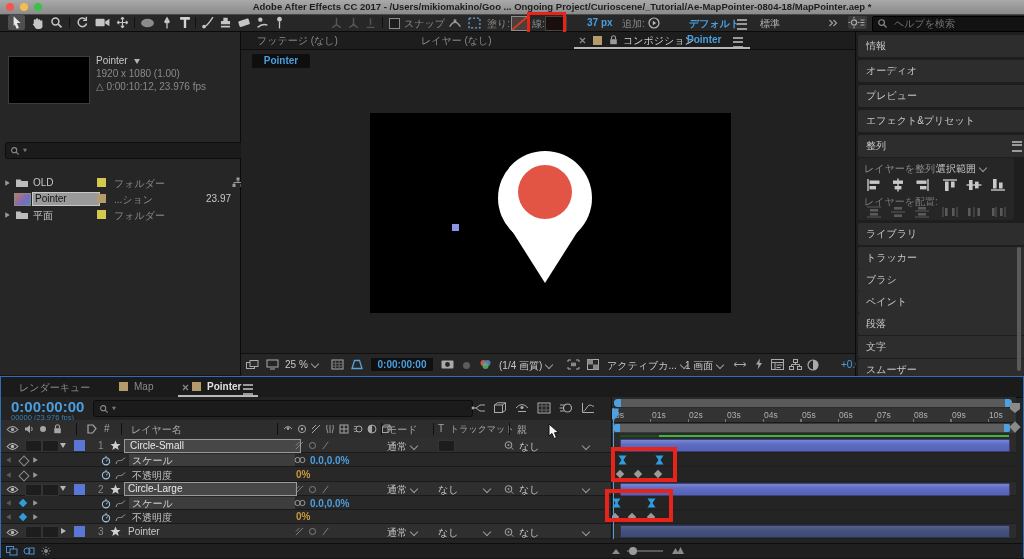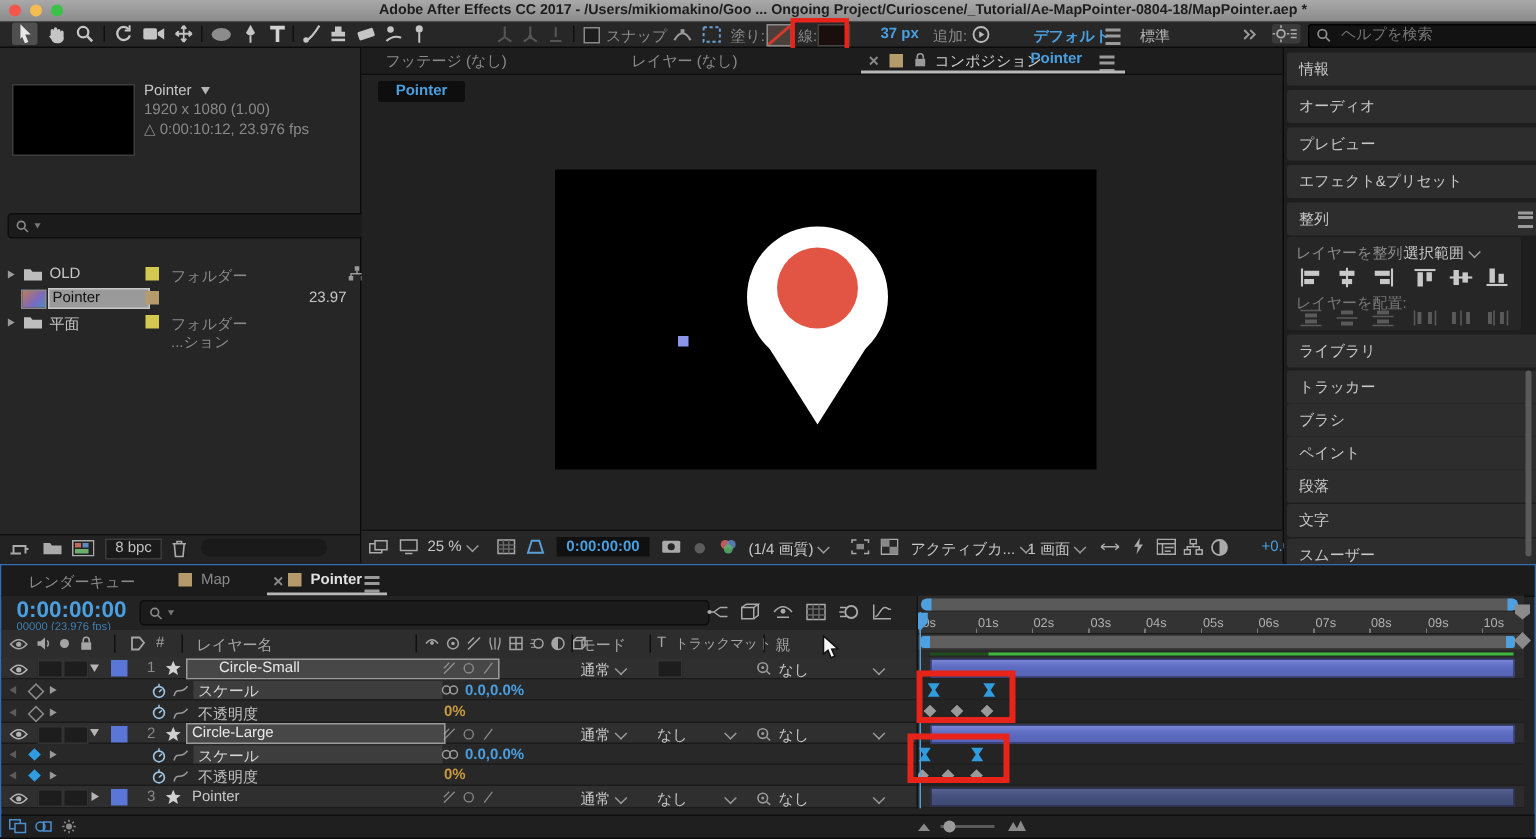--- a/index.html
+++ b/index.html
@@ -237,53 +237,34 @@
           <rect x="0.5" y="7" width="3" height="3" fill="#9a9a9a"></rect>
           <rect x="8.5" y="7" width="3" height="3" fill="#9a9a9a"></rect>
           <path d="M6 3.5 V5.5 M2 7 V5.5 H10 V7" stroke="#9a9a9a" fill="none"></path>
         </svg>
     </div>
 
     <div class="ab" style="left:0;top:159px;width:240px;height:16px;">
       <span class="ab" style="left:14px;top:2px;width:15px;height:11px;background:linear-gradient(135deg,#c07a5a,#7a6ac0 60%,#4a8ac0);border:1px solid #888;"></span>
       <span class="ab" style="left:32px;top:0.5px;width:62px;height:12px;background:#9a9a9a;border:1px solid #c8c8c8;color:#111;padding:0 2px;">Pointer</span>
       <span class="ab" style="left:97px;top:3px;width:9px;height:9px;background:#b59b6b;"></span>
-      <span class="ab dim" style="left:114px;top:2px;margin-top:28px;">...ション</span>
+      <span class="ab dim" style="left:114px;top:2px;">...ション</span>
       <span class="ab" style="left:206px;top:2px;color:#c8c8c8;text-align:right;">23.97</span>
     </div>
 
     <div class="ab" style="left:0;top:175px;width:240px;height:16px;">
       <span class="ab tri-r" style="left:5px;top:4.5px;transform:scale(.9);"></span>
       <svg class="ab" style="left:15px;top:3px;" width="14" height="10" viewBox="0 0 14 10">
           <path d="M1 1.5 h4.4 l1.2 1.6 H13 V9 H1 Z" fill="#bdbdbd"></path>
         </svg>
       <span class="ab" style="left:33px;top:2px;color:#c8c8c8;">平面</span>
       <span class="ab" style="left:97px;top:3px;width:9px;height:9px;background:#d3c94e;"></span>
       <span class="ab dim" style="left:114px;top:2px;">フォルダー</span>
     </div>
 
-    <div class="ab" style="left:0;top:324px;width:240px;height:19px;background:#222;border-top:1px solid #101010;">
-      <svg class="ab" style="left:6px;top:4px;" width="14" height="11" viewBox="0 0 14 11">
-          <path d="M1 8 H8 M3 8 V3 H11 V8 M11 5 h2" stroke="#aaa" stroke-width="1.3" fill="none"></path>
-        </svg>
-      <svg class="ab" style="left:28px;top:3px;" width="14" height="11" viewBox="0 0 14 10">
-          <path d="M1 1.5 h4.4 l1.2 1.6 H13 V9 H1 Z" fill="#aaa"></path>
-        </svg>
-      <svg class="ab" style="left:48px;top:3px;" width="15" height="11" viewBox="0 0 15 11">
-          <rect x="0.5" y="0.5" width="14" height="10" fill="none" stroke="#aaa"></rect>
-          <rect x="2" y="2" width="4" height="3" fill="#c06a5a"></rect>
-          <rect x="7" y="2" width="4" height="3" fill="#5a8ac0"></rect>
-          <rect x="2" y="6" width="9" height="3" fill="#6ab06a"></rect>
-        </svg>
-      <span class="ab" style="left:70px;top:2px;width:36px;height:12px;background:#1a1a1a;border:1px solid #3c3c3c;text-align:center;color:#c0c0c0;">8 bpc</span>
-      <svg class="ab" style="left:114px;top:3px;" width="11" height="12" viewBox="0 0 11 12">
-          <path d="M1 2.5 H10 M4 2.5 V1 H7 V2.5 M2.2 2.5 L3 11 H8 L8.8 2.5" stroke="#aaa" stroke-width="1.1" fill="none"></path>
-        </svg>
-      <span class="ab" style="left:134px;top:2px;width:84px;height:12px;background:#1a1a1a;border-radius:6px;"></span>
-    </div>
   </div>
 
   <div class="ab" style="left:241px;top:32px;width:614px;height:343px;background:#212121;border-right:1px solid #0b0b0b;">
     <div class="ab" style="left:0;top:0;width:614px;height:17px;background:#1d1d1d;border-bottom:1px solid #0e0e0e;">
       <span class="ab dim" style="left:16px;top:2px;">フッテージ (なし)</span>
       <span class="ab dim" style="left:180px;top:2px;">レイヤー (なし)</span>
       <svg class="ab" style="left:338px;top:5px;" width="7" height="7" viewBox="0 0 7 7">
           <path d="M1 1 L6 6 M6 1 L1 6" stroke="#8a8a8a" stroke-width="1.2"></path>
         </svg>
       <span class="ab" style="left:352px;top:3.5px;width:9px;height:9px;background:#b59b6b;"></span>
@@ -625,21 +606,21 @@
           <circle cx="6" cy="4" r="1.6" fill="#b5b5b5"></circle>
         </svg>
       <span class="cellbox" style="left:24px;top:2px;"></span>
       <span class="cellbox" style="left:41px;top:2px;"></span>
       <span class="ab tri-d" style="left:59px;top:5px;"></span>
       <span class="ab" style="left:73px;top:2px;width:11px;height:11px;background:#5a77d8;"></span>
       <span class="ab dim" style="left:97px;top:2px;">1</span>
       <svg class="ab" style="left:109px;top:2px;" width="11" height="11" viewBox="0 0 11 11">
           <path d="M5.5 0.5 L6.9 3.9 10.5 4.1 7.7 6.4 8.7 10 5.5 8 2.3 10 3.3 6.4 0.5 4.1 4.1 3.9 Z" fill="#cfcfcf"></path>
         </svg>
-      <span class="ab" style="left:123px;top:0.5px;width:165px;height:12px;background:#474747;border:1px solid #9a9a9a;color:#e8e8e8;padding:0 21px;">Circle-Small</span>
+      <span class="ab" style="left:123px;top:0.5px;width:165px;height:12px;background:#474747;border:1px solid #9a9a9a;color:#e8e8e8;padding:0 5px;">Circle-Small</span>
       <div class="ab switch-glyphs" style="left:294px;top:3px;opacity:.75;">
         <svg width="9" height="9" viewBox="0 0 10 10">
             <path d="M1 9 L9 1 M1 5 L5 1" stroke="#a5a5a5" fill="none"></path>
           </svg>
         <svg width="9" height="9" viewBox="0 0 10 10">
             <circle cx="5" cy="5" r="3.4" fill="none" stroke="#a5a5a5"></circle>
           </svg>
         <svg width="9" height="9" viewBox="0 0 10 10">
             <path d="M2 9 L8 1" stroke="#a5a5a5"></path>
           </svg>

